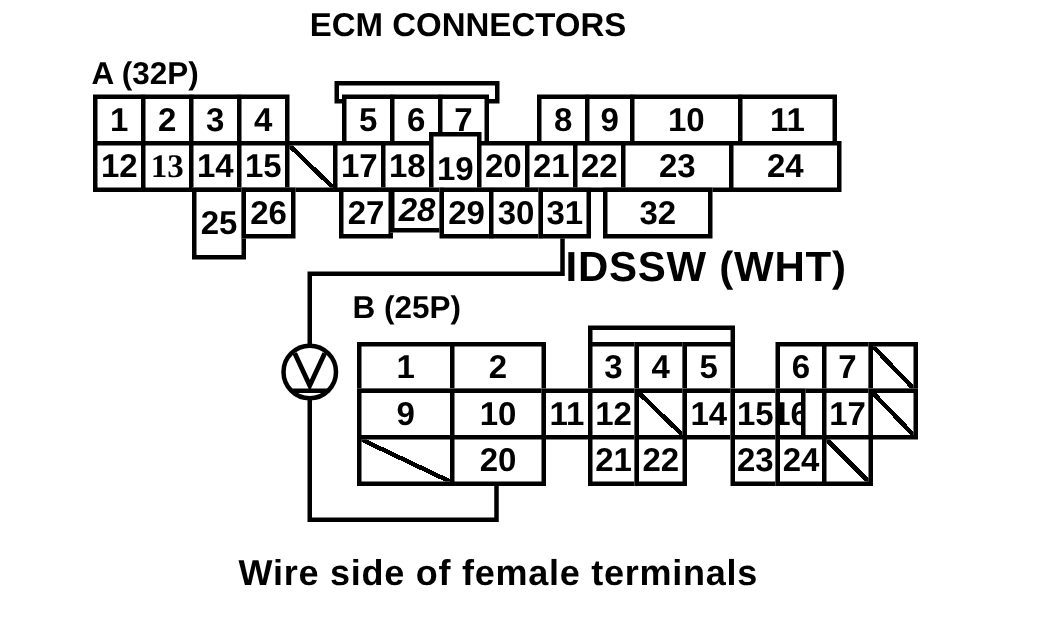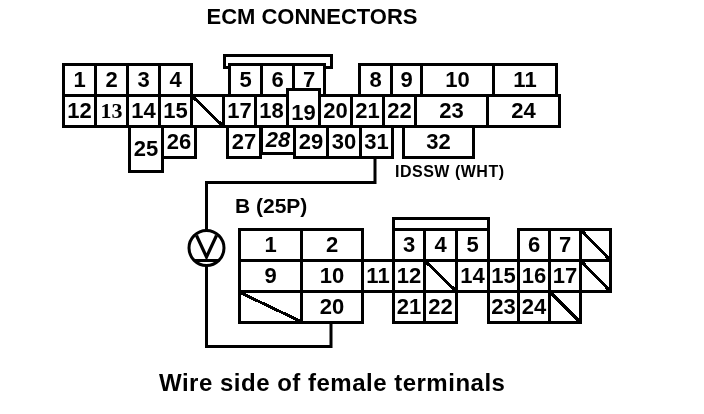--- a/index.html
+++ b/index.html
@@ -2,21 +2,21 @@
 <html><head>
 <meta charset="utf-8">
 <style>
   html,body{margin:0;padding:0;background:#ffffff;}
   body{width:704px;height:414px;font-family:"Liberation Sans",sans-serif;color:#000;}
   #canvas{position:relative;width:704px;height:414px;background:#fff;overflow:hidden;}
   .lbl{position:absolute;line-height:1;white-space:nowrap;font-weight:700;}
   #title{top:6px;left:312px;transform:translateX(-50%);font-size:22px;letter-spacing:0px;}
   #label-a{top:39px;left:61px;font-size:21px;}
   #label-b{top:195px;left:235px;font-size:21px;}
-  #label-idssw{top:164px;left:395px;font-size:16px;letter-spacing:0.5px;}
+  #label-idssw{top:164px;left:377px;font-size:28px;letter-spacing:0.5px;}
   #label-lg1{top:328px;left:341px;font-size:22px;letter-spacing:1.5px;}
   #caption{top:371px;left:159px;font-size:24px;font-weight:700;letter-spacing:0.5px;}
   #wires{position:absolute;top:0;left:0;}
   .cell{position:absolute;box-sizing:border-box;border:3px solid #000;background:#fff;
         display:flex;align-items:center;justify-content:center;
         font-size:22px;font-weight:700;line-height:1;padding-bottom:1px;overflow:hidden;}
   .cell.diag{background-image:linear-gradient(to right top,
         #fff calc(50% - 1.5px), #000 calc(50% - 1.5px),
         #000 calc(50% + 1.5px), #fff calc(50% + 1.5px));}
   .tab{position:absolute;box-sizing:border-box;border:3px solid #000;background:#fff;}
@@ -79,30 +79,31 @@
       <div class="cell" style="left: 517px; top: 228px; width: 34px; height: 34px;">6</div>
       <div class="cell" style="left: 548px; top: 228px; width: 34px; height: 34px;">7</div>
       <div class="cell diag" style="left: 579px; top: 228px; width: 33px; height: 34px;"></div>
       <div class="cell" style="left: 238px; top: 259px; width: 65px; height: 34px;">9</div>
       <div class="cell" style="left: 300px; top: 259px; width: 64px; height: 34px;">10</div>
       <div class="cell" style="left: 361px; top: 259px; width: 34px; height: 34px;">11</div>
       <div class="cell" style="left: 392px; top: 259px; width: 34px; height: 34px;">12</div>
       <div class="cell diag" style="left: 423px; top: 259px; width: 35px; height: 34px;"></div>
       <div class="cell" style="left: 455px; top: 259px; width: 35px; height: 34px;">14</div>
       <div class="cell" style="left: 487px; top: 259px; width: 33px; height: 34px;">15</div>
-      <div class="cell" style="left: 517px; top: 259px; width: 34px; height: 34px;">16</div>
+      <div class="cell" style="left: 517px; top: 259px; width: 20px; height: 34px;">16</div>
       <div class="cell" style="left: 548px; top: 259px; width: 34px; height: 34px;">17</div>
       <div class="cell diag" style="left: 579px; top: 259px; width: 33px; height: 34px;"></div>
       <div class="cell diag" style="left: 238px; top: 290px; width: 65px; height: 34px;"></div>
       <div class="cell" style="left: 300px; top: 290px; width: 64px; height: 34px;">20</div>
       <div class="cell" style="left: 392px; top: 290px; width: 34px; height: 34px;">21</div>
       <div class="cell" style="left: 423px; top: 290px; width: 35px; height: 34px;">22</div>
       <div class="cell" style="left: 487px; top: 290px; width: 33px; height: 34px;">23</div>
       <div class="cell" style="left: 517px; top: 290px; width: 34px; height: 34px;">24</div>
       <div class="cell diag" style="left: 548px; top: 290px; width: 34px; height: 34px;"></div>
     </div>
 
   <div class="lbl" id="title">ECM CONNECTORS</div>
+  <div class="lbl" id="label-a">A (32P)</div>
   <div class="lbl" id="label-b">B (25P)</div>
   <div class="lbl" id="label-idssw">IDSSW (WHT)</div>
   <div class="lbl" id="caption">Wire side of female terminals</div>
 
 </div>
 
 </body></html>

